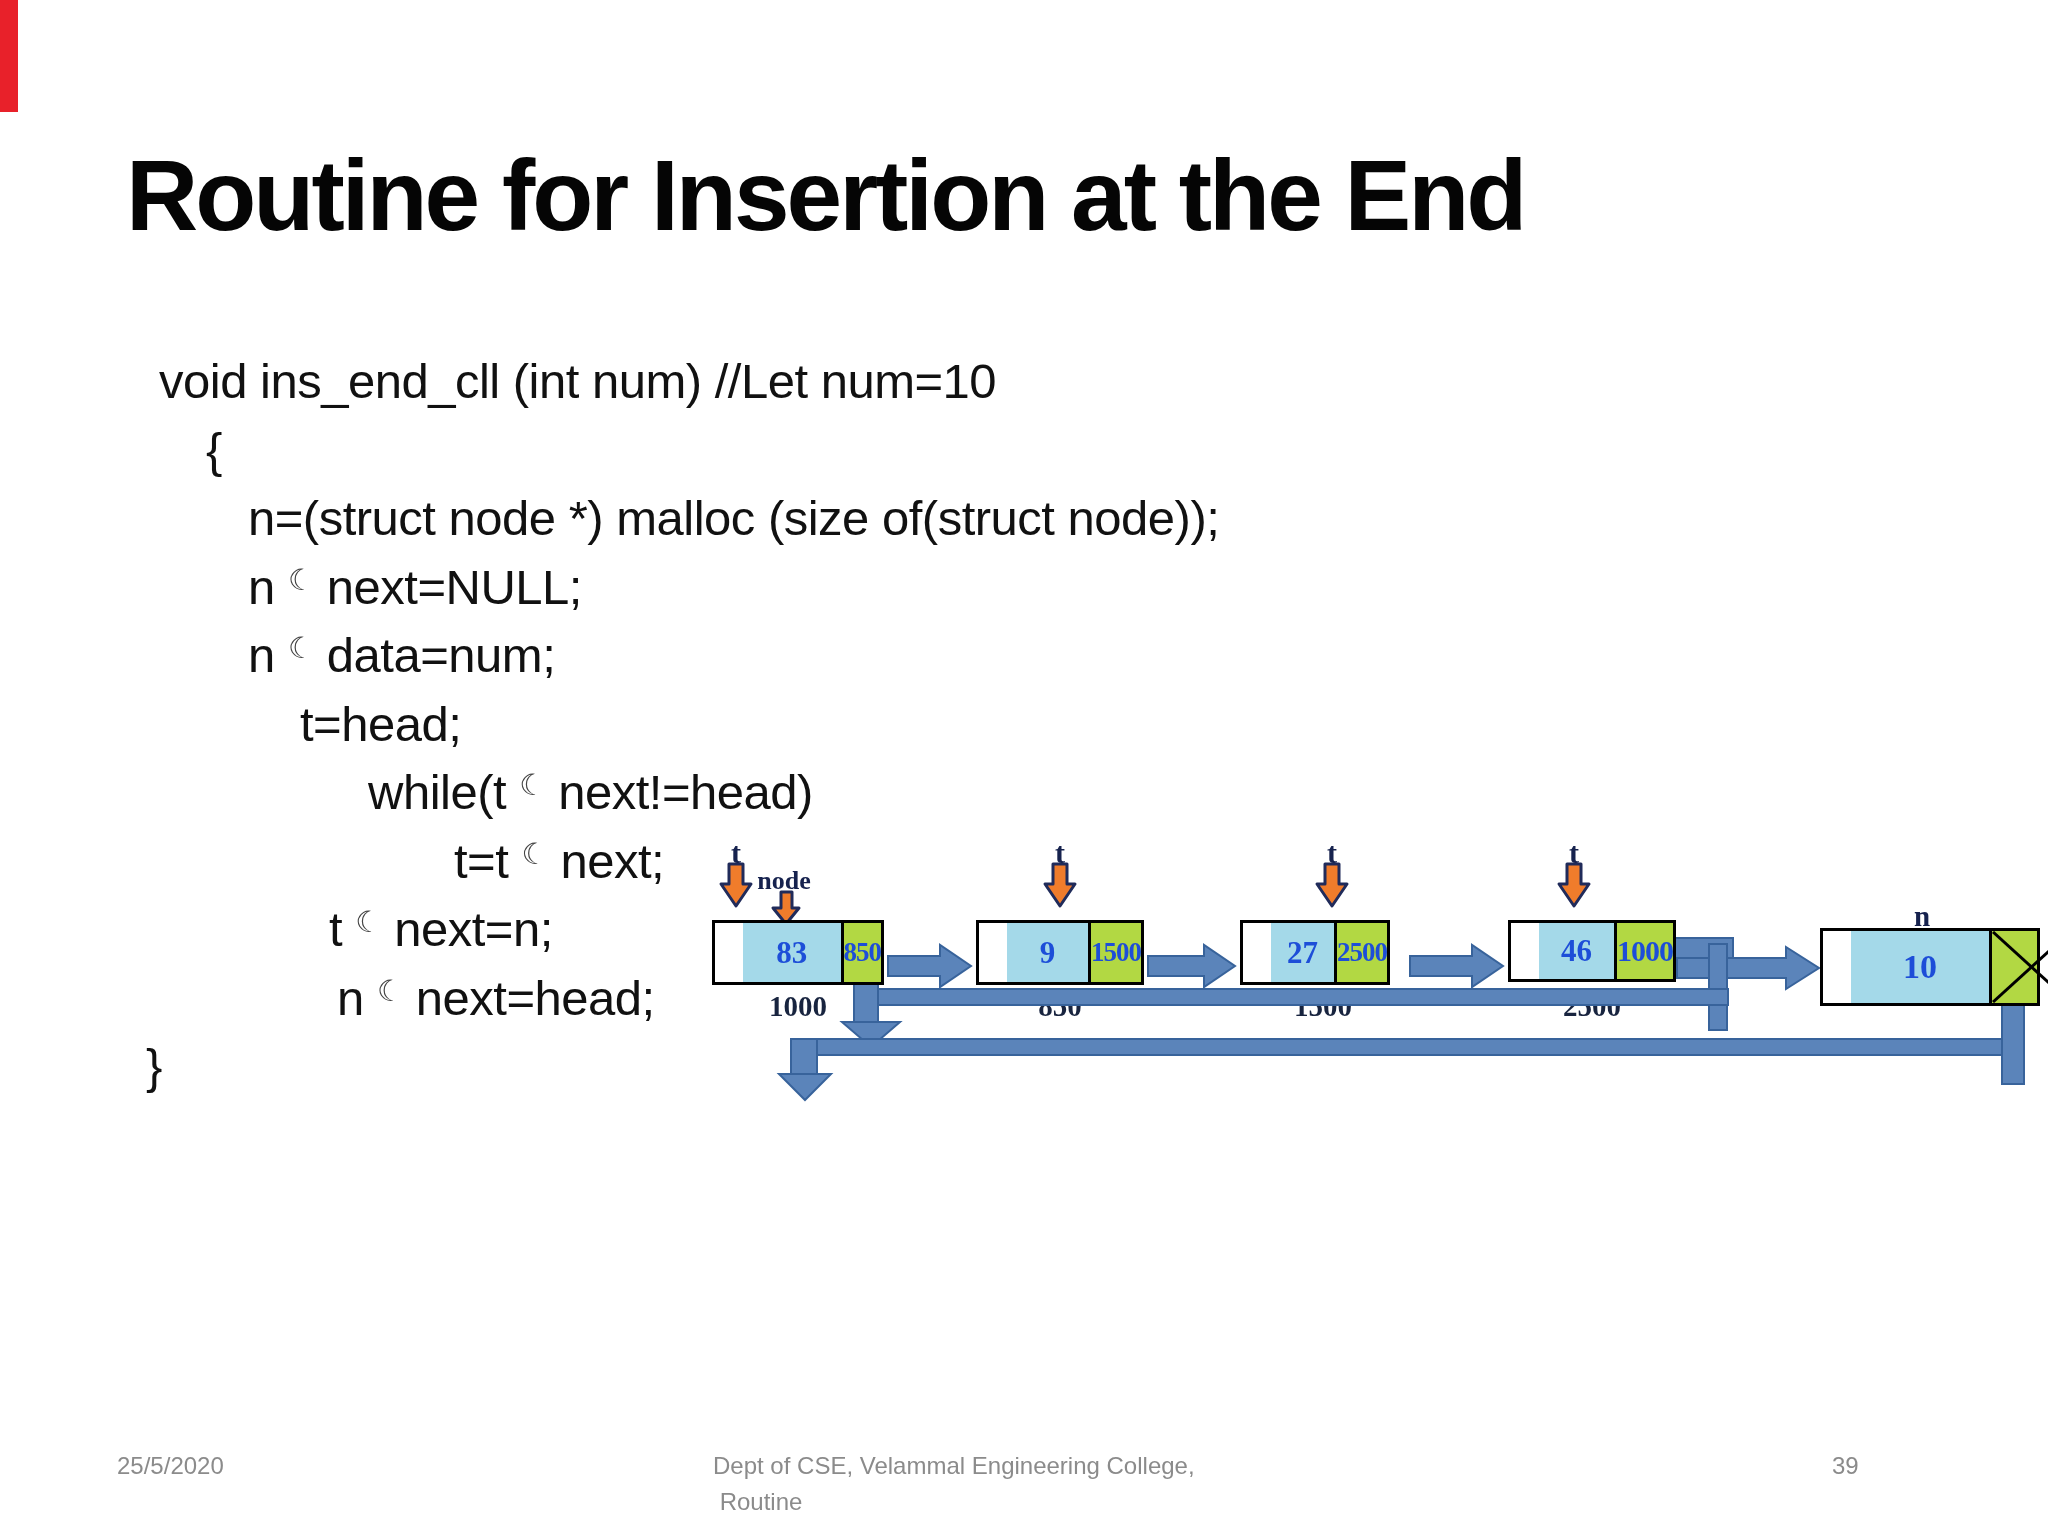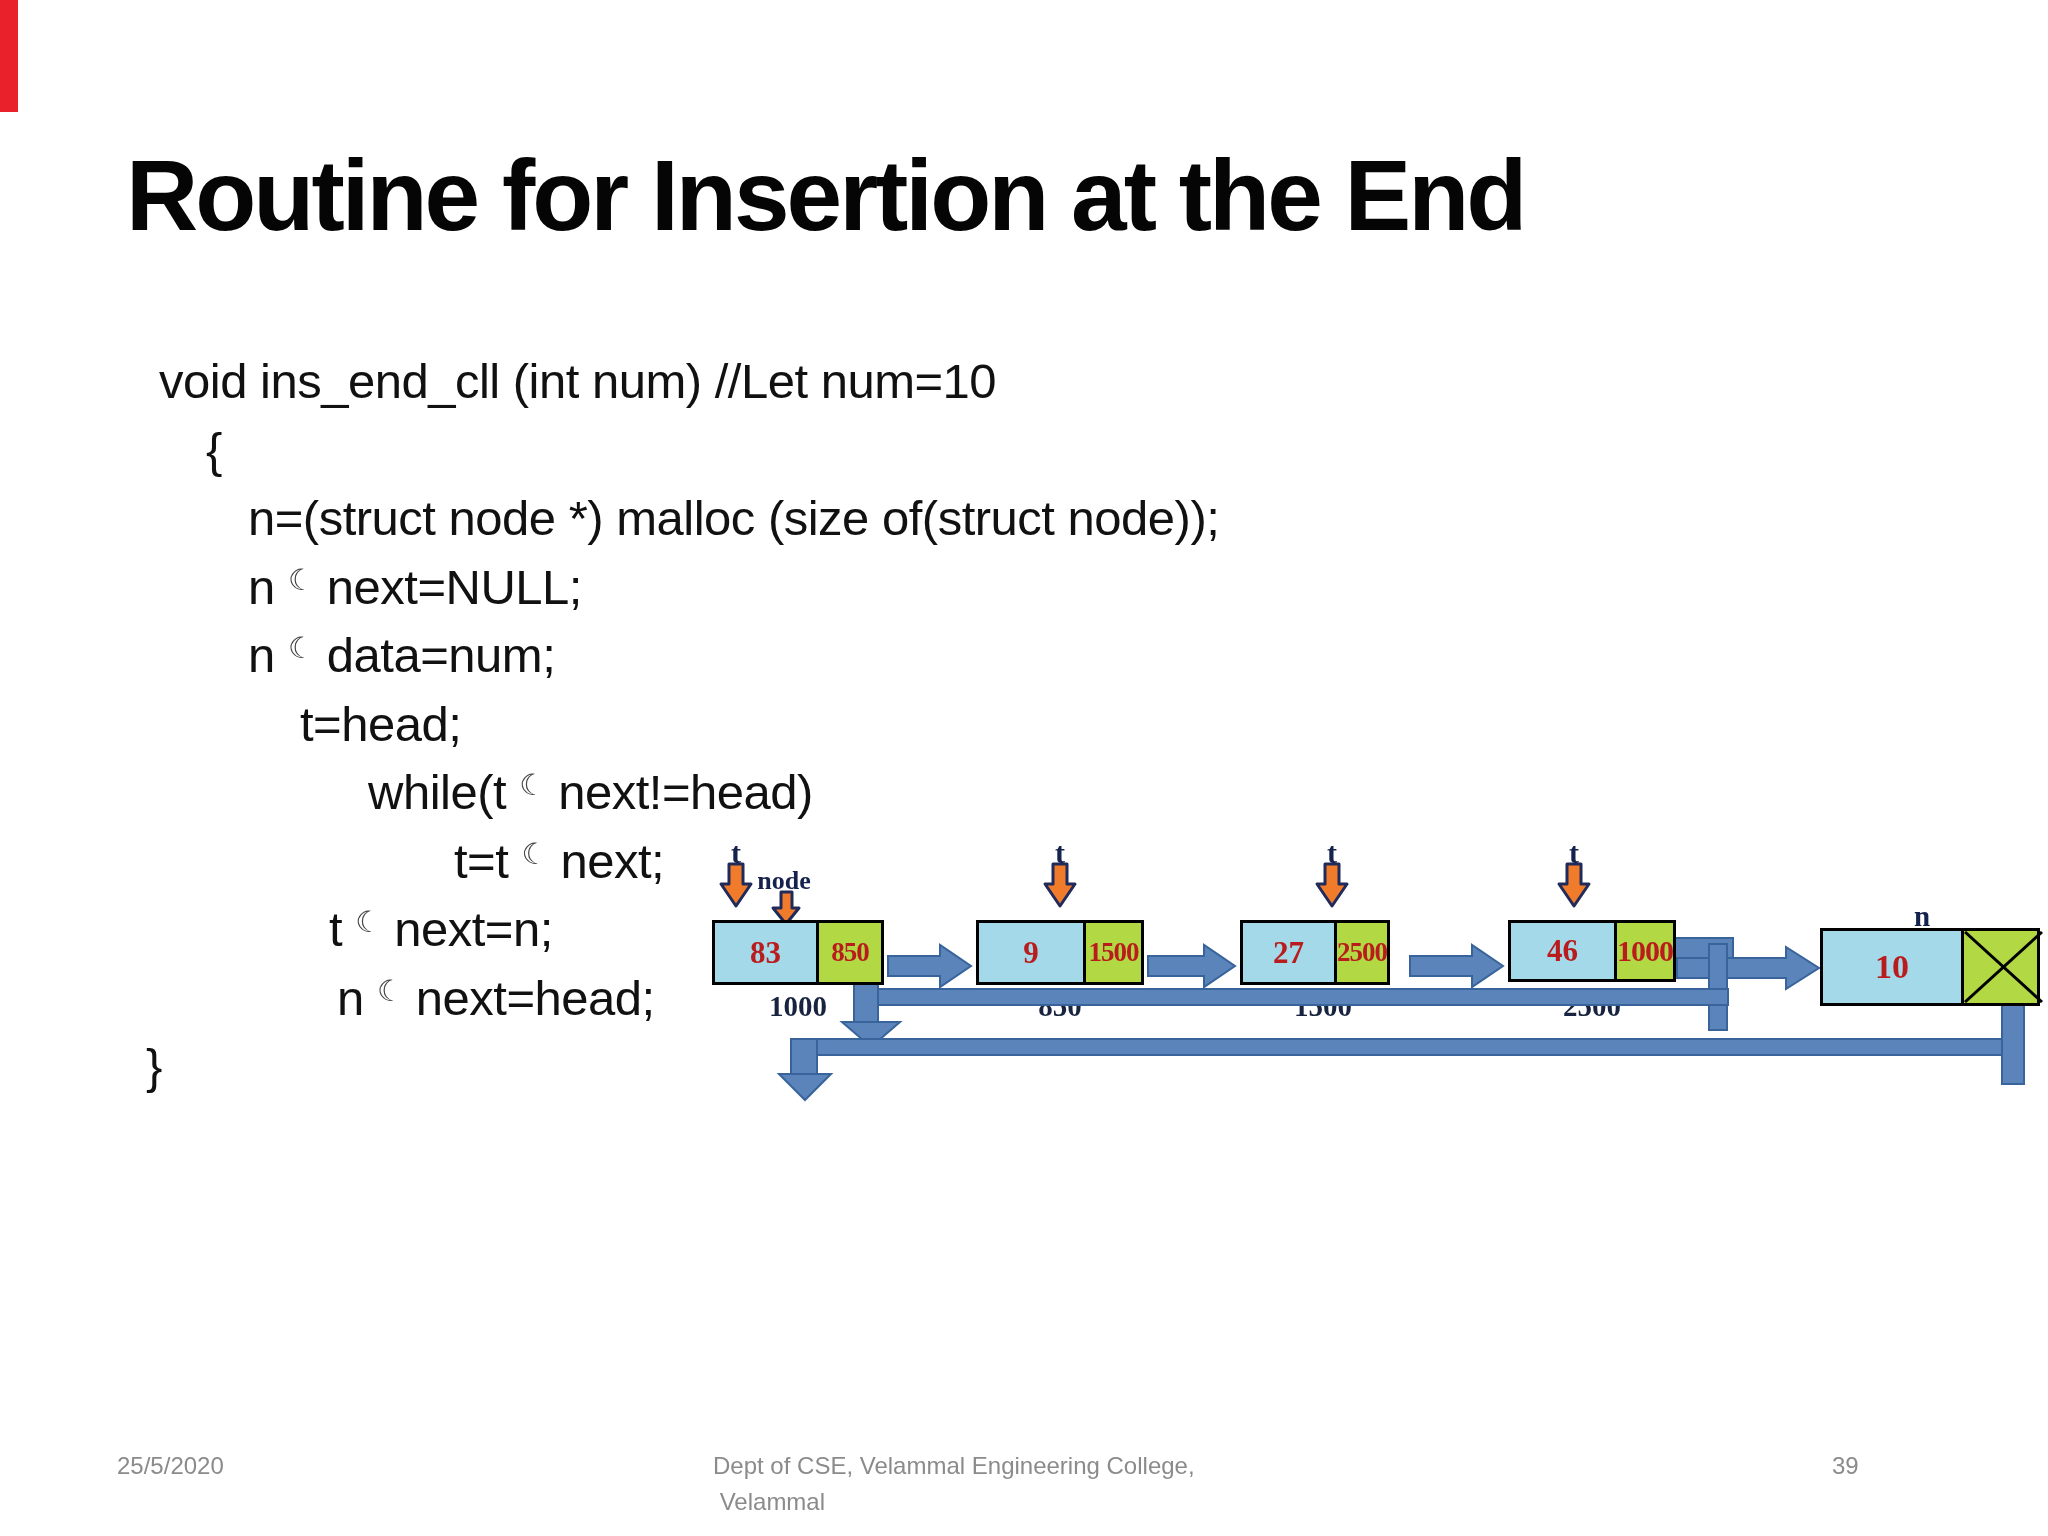--- a/index.html
+++ b/index.html
@@ -28,21 +28,22 @@
   .code-line .mg{
     font-size:0.60em;
     position:relative;top:-14px;
     color:#444;
   }
   
   .node{
     position:absolute;display:flex;
     border:3px solid #000;box-sizing:border-box;
     font-family:"Liberation Serif", serif;font-weight:bold;
-    color:#b91c1c;
+    color:#1d4ed8;
+    padding-left:28px;
   }
   .cell{display:flex;align-items:center;justify-content:center;box-sizing:border-box;}
   .cell-data{background:#a4d9e9;font-size:31px;}
   .cell-ptr{background:#b2d843;border-left:3px solid #000;font-size:27px;letter-spacing:-1px;}
   .cell-x{background:#b2d843;border-left:3px solid #000;position:relative;}
   .addr{
     position:absolute;top:990px;transform:translateX(-50%);
     font-family:"Liberation Serif", serif;font-weight:bold;
     font-size:29px;color:#18243f;z-index:1;white-space:nowrap;
   }
@@ -145,16 +146,16 @@
     <div class="cell cell-x" style="flex:1">
       <svg width="79" height="72" viewBox="0 0 79 72" style="position:absolute;left:0;top:0">
         <line x1="1" y1="1" x2="78" y2="71" stroke="#000" stroke-width="3"></line>
         <line x1="78" y1="1" x2="1" y2="71" stroke="#000" stroke-width="3"></line>
       </svg>
     </div>
   </div>
 
   <div class="footer-text" style="left:117px;top:1452px">25/5/2020</div>
   <div class="footer-text" style="left:713px;top:1452px">Dept of CSE, Velammal Engineering College,</div>
-  <div class="footer-text" style="left:713px;top:1488px"> Velammal</div>
+  <div class="footer-text" style="left:713px;top:1488px"> Routine</div>
   <div class="footer-text" style="left:1832px;top:1452px">39</div>
 
 </div>
 
 </body></html>

